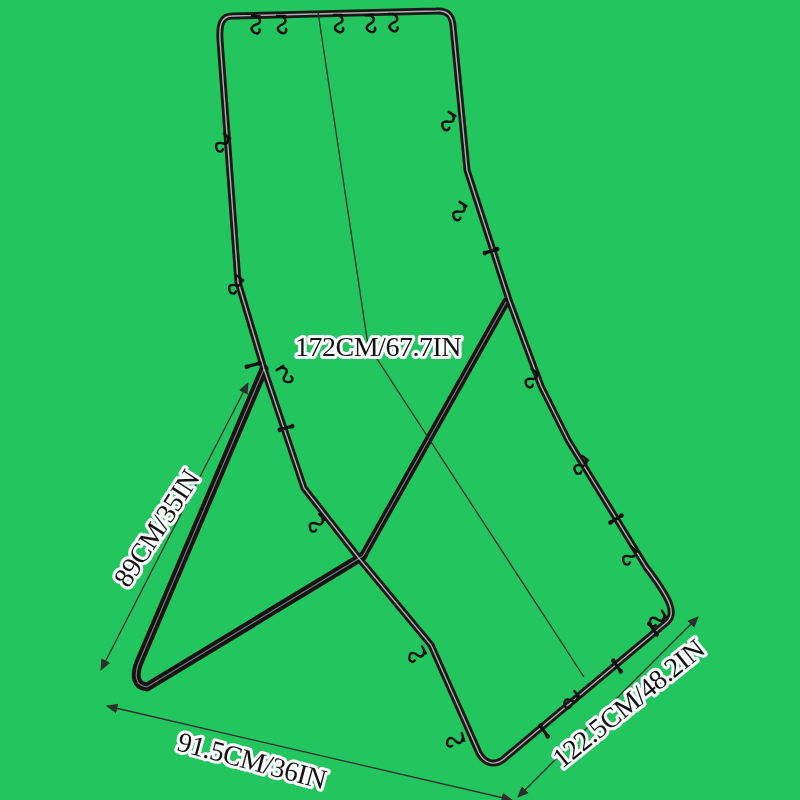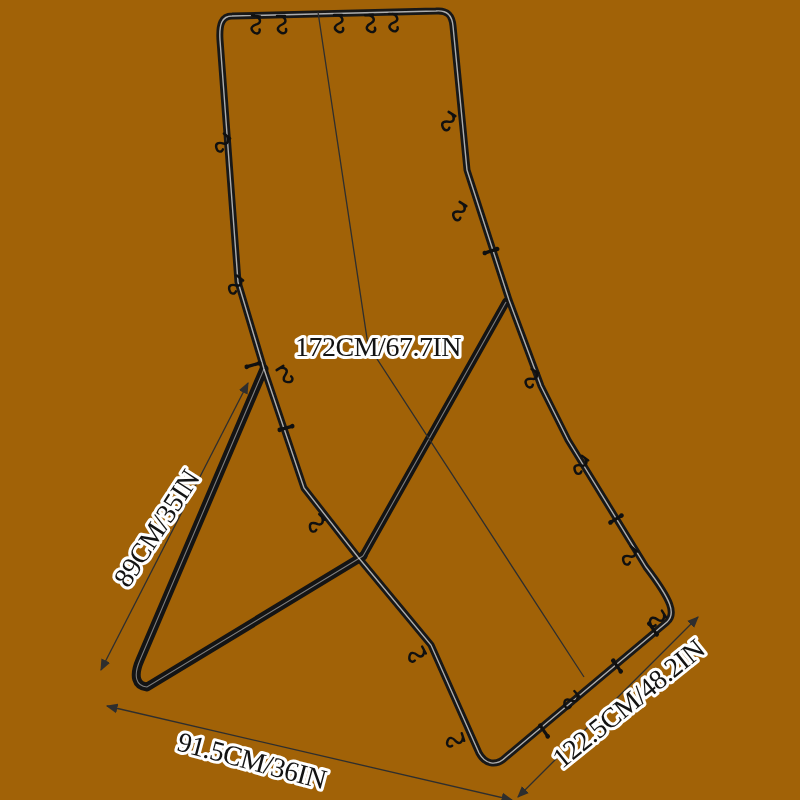--- a/index.html
+++ b/index.html
@@ -4,21 +4,21 @@
 <style>
   html, body {
     margin: 0;
     padding: 0;
     background: #ffffff;
   }
   .stage {
     position: relative;
     width: 800px;
     height: 800px;
-    background: #a16207;
+    background: #22c55e;
     overflow: hidden;
   }
   svg text {
     font-family: "Liberation Serif", "DejaVu Serif", serif;
     font-size: 28px;
     fill: #131313;
     letter-spacing: -0.5px;
     paint-order: stroke;
     stroke: #ffffff;
     stroke-width: 6px;

